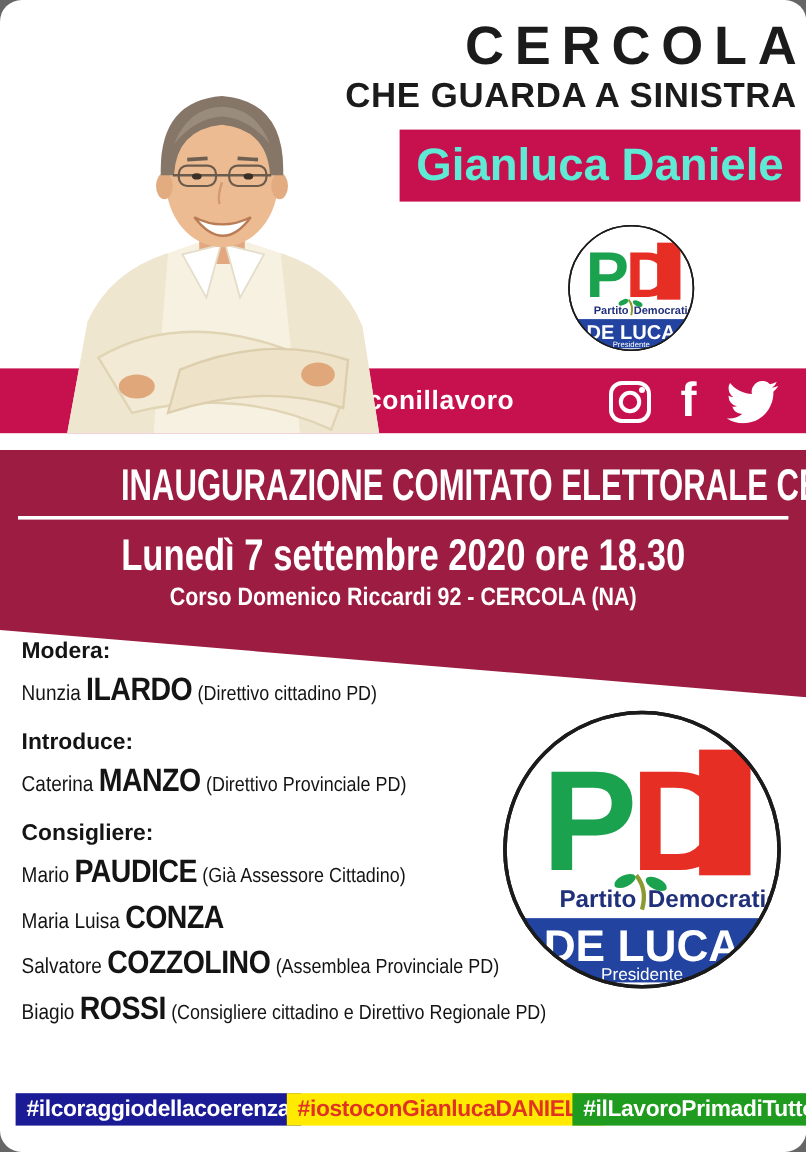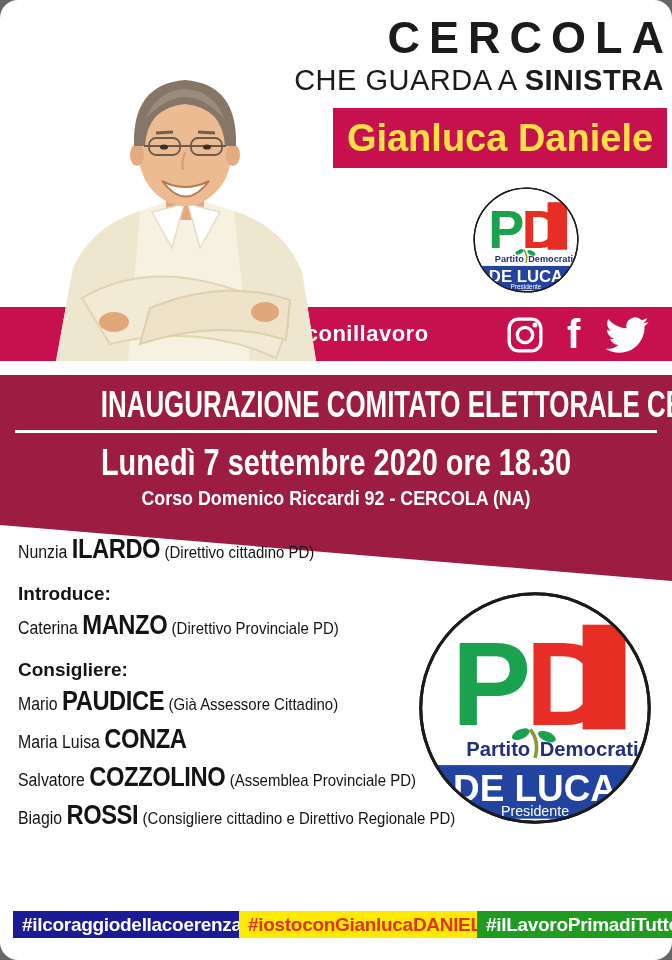--- a/index.html
+++ b/index.html
@@ -3,25 +3,25 @@
 <meta charset="utf-8">
 <style>
   html,body{margin:0;padding:0;}
   body{font-family:"Liberation Sans", sans-serif; background:#666;}
   .poster{position:relative; width:672px; height:960px; background:#ffffff; overflow:hidden; margin:0 auto;border-radius:18px;}
 
   
   .headline{position:absolute; top:14px; right:8px; text-align:right; color:#1b1b1b;}
   .city{font-size:45px; font-weight:bold; letter-spacing:9px; line-height:48px; margin-right:-9px;}
   .tagline{font-size:29px; line-height:36px; letter-spacing:.5px;}
-  .tagline .reg{font-weight:normal;}
+  .tagline .reg{font-weight:bold;}
   .tagline .bold{font-weight:bold;}
 
   .candidate-banner{position:absolute; top:108px; left:333px; width:334px; height:60px;
-    background:#c7114e; color:#fde047; font-size:38px; font-weight:bold; text-align:center; line-height:60px;}
+    background:#c7114e; color:#5eead4; font-size:38px; font-weight:bold; text-align:center; line-height:60px;}
 
   
   .social-band{position:absolute; top:307px; left:0; width:672px; height:54px; background:#c7114e; z-index:1;}
   .social-hash{position:absolute; left:293px; top:14px; color:#fff; font-weight:bold; font-size:22px; letter-spacing:.5px;}
   .icon{position:absolute; top:8px;}
   .icon svg{display:block;}
   .fb-f{position:absolute; left:567px; top:4px; color:#fff; font-weight:bold; font-size:40px; line-height:46px;}
 
   
   .photo{position:absolute; left:18px; top:60px; width:332px; height:301px; z-index:2;}
@@ -150,20 +150,21 @@
   <div class="event-band">
     <span class="cond event-title">INAUGURAZIONE COMITATO ELETTORALE CERCOLA</span>
     <div class="title-underline"></div>
     <span class="cond event-date">Lunedì 7 settembre 2020 ore 18.30</span>
     <span class="cond event-address">Corso Domenico Riccardi 92 - CERCOLA (NA)</span>
   </div>
 
   <div class="program">
 
     <div class="prog-section">
+      <div class="prog-label">Modera:</div>
       <div class="person">
         <span class="first">Nunzia</span>
         <span class="last">ILARDO</span>
         <span class="role">(Direttivo cittadino PD)</span>
       </div>
     </div>
 
     <div class="prog-section">
       <div class="prog-label">Introduce:</div>
       <div class="person">

